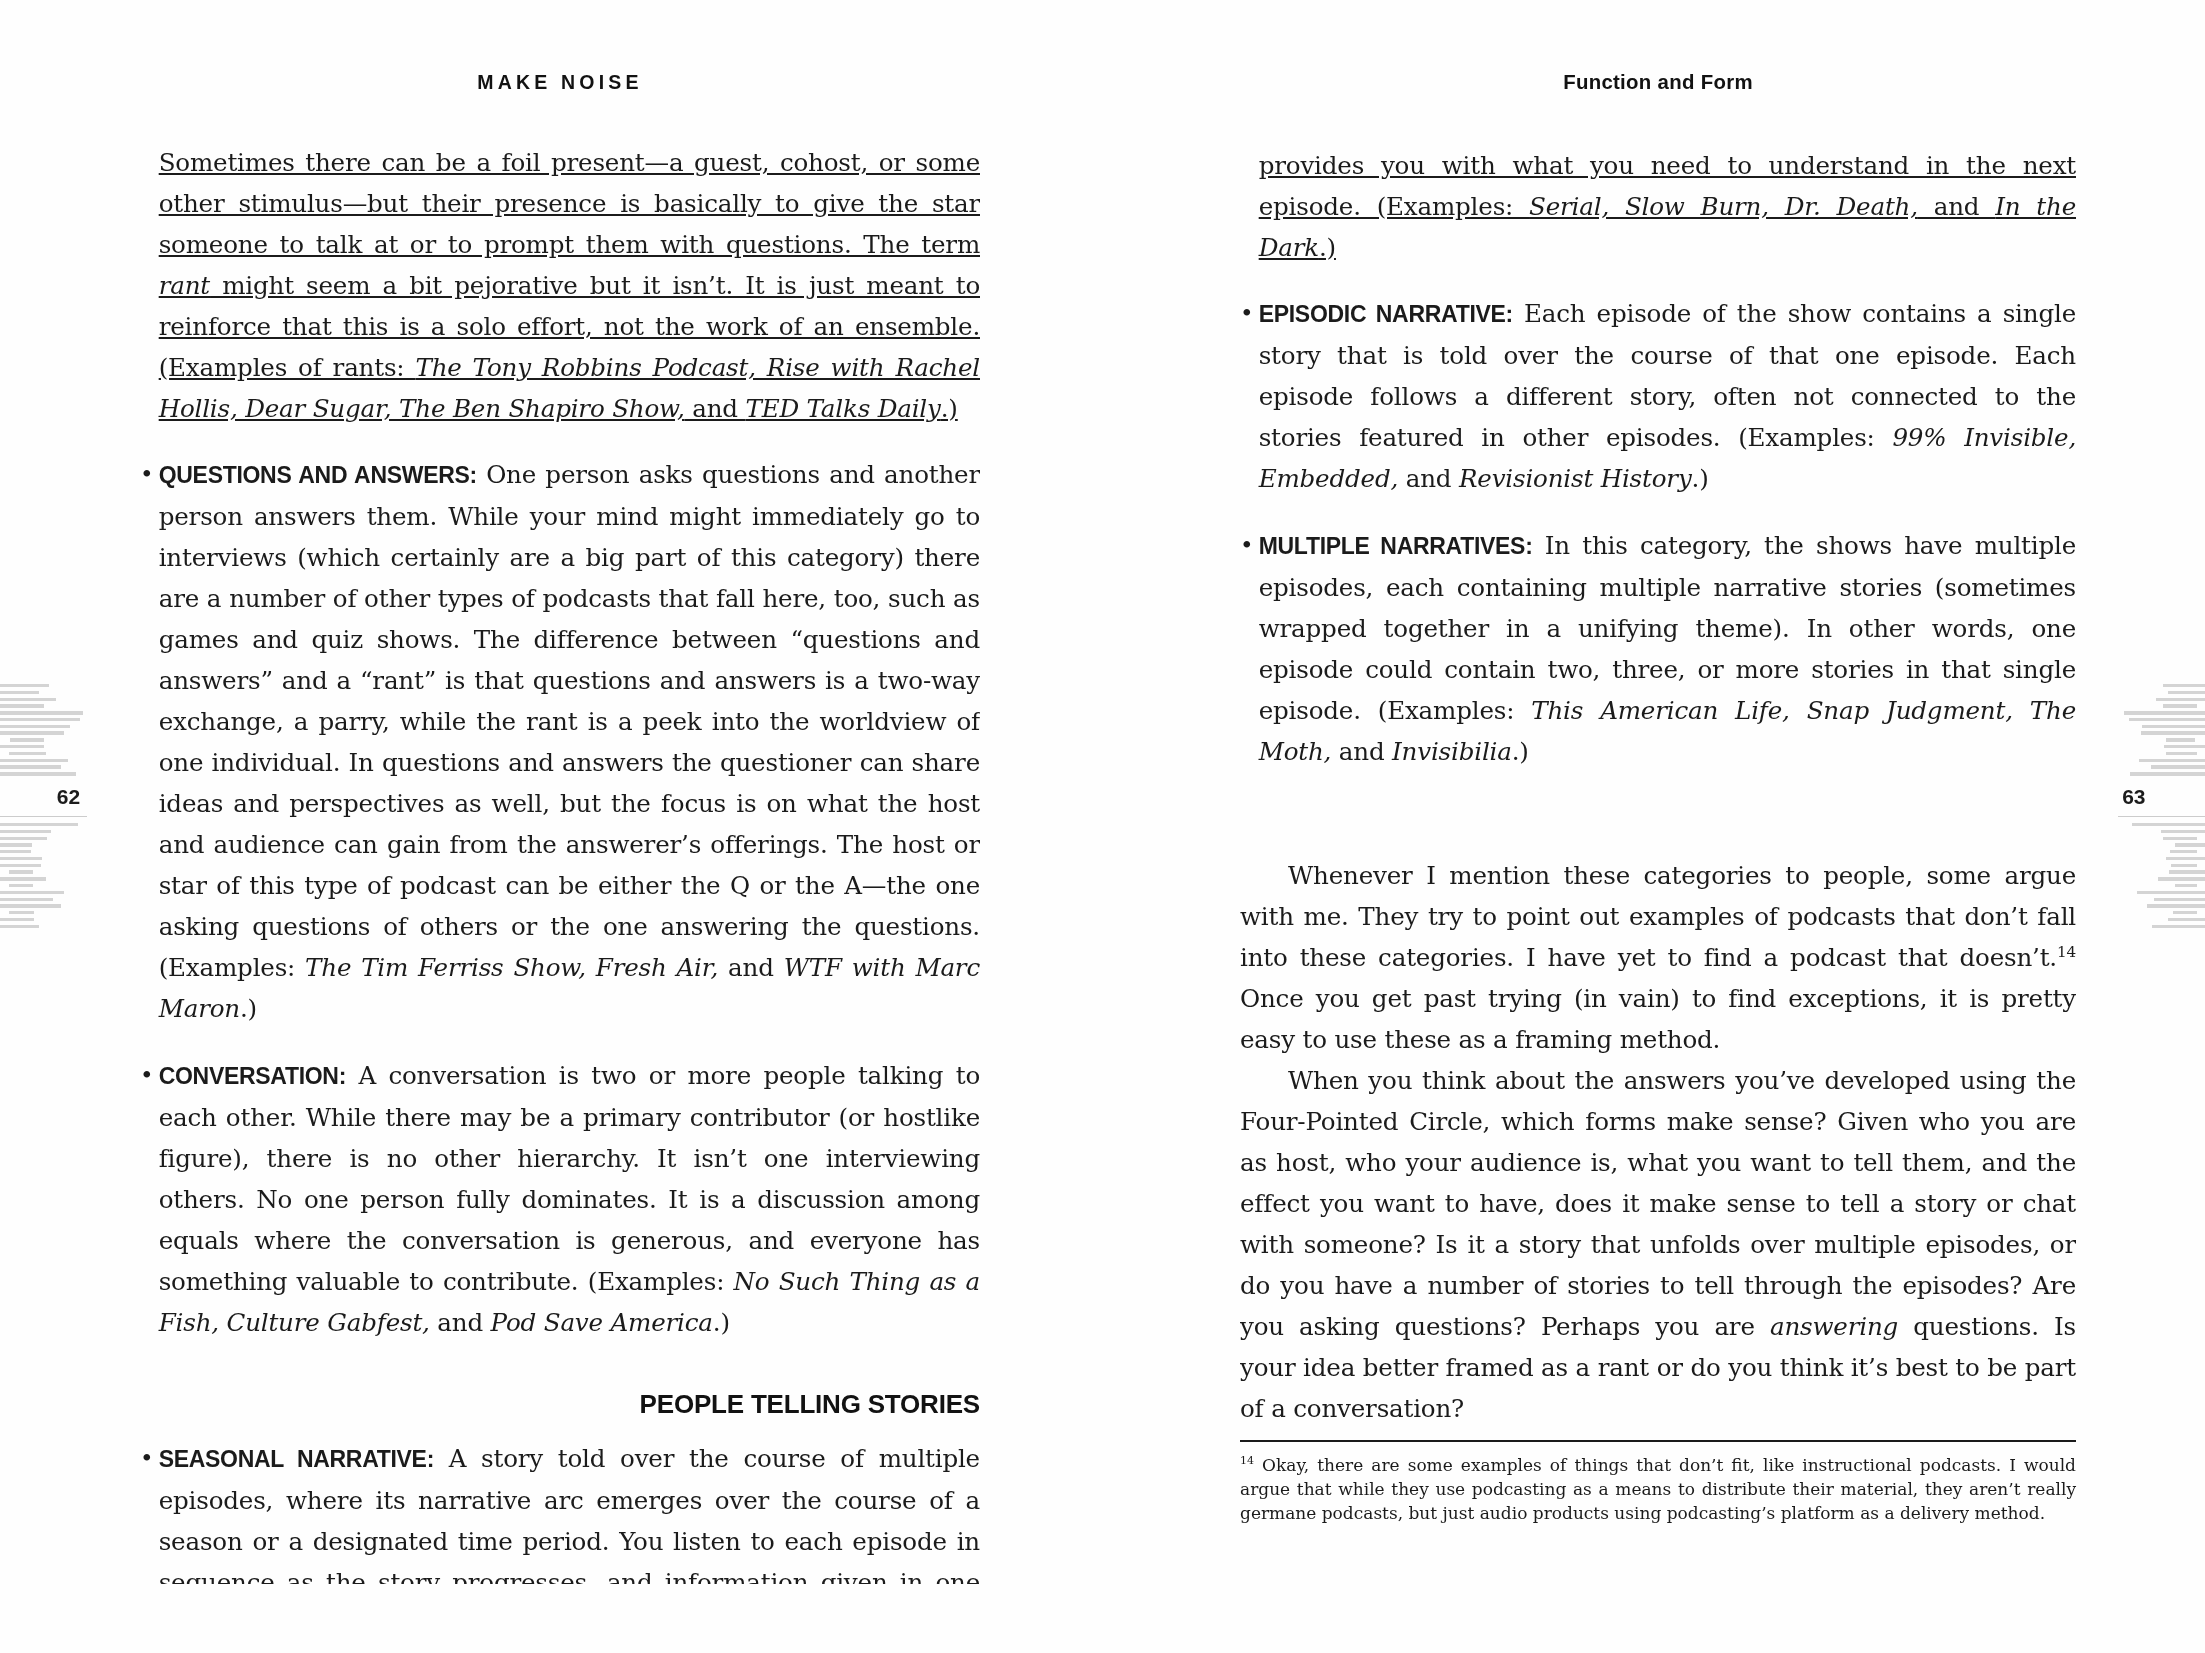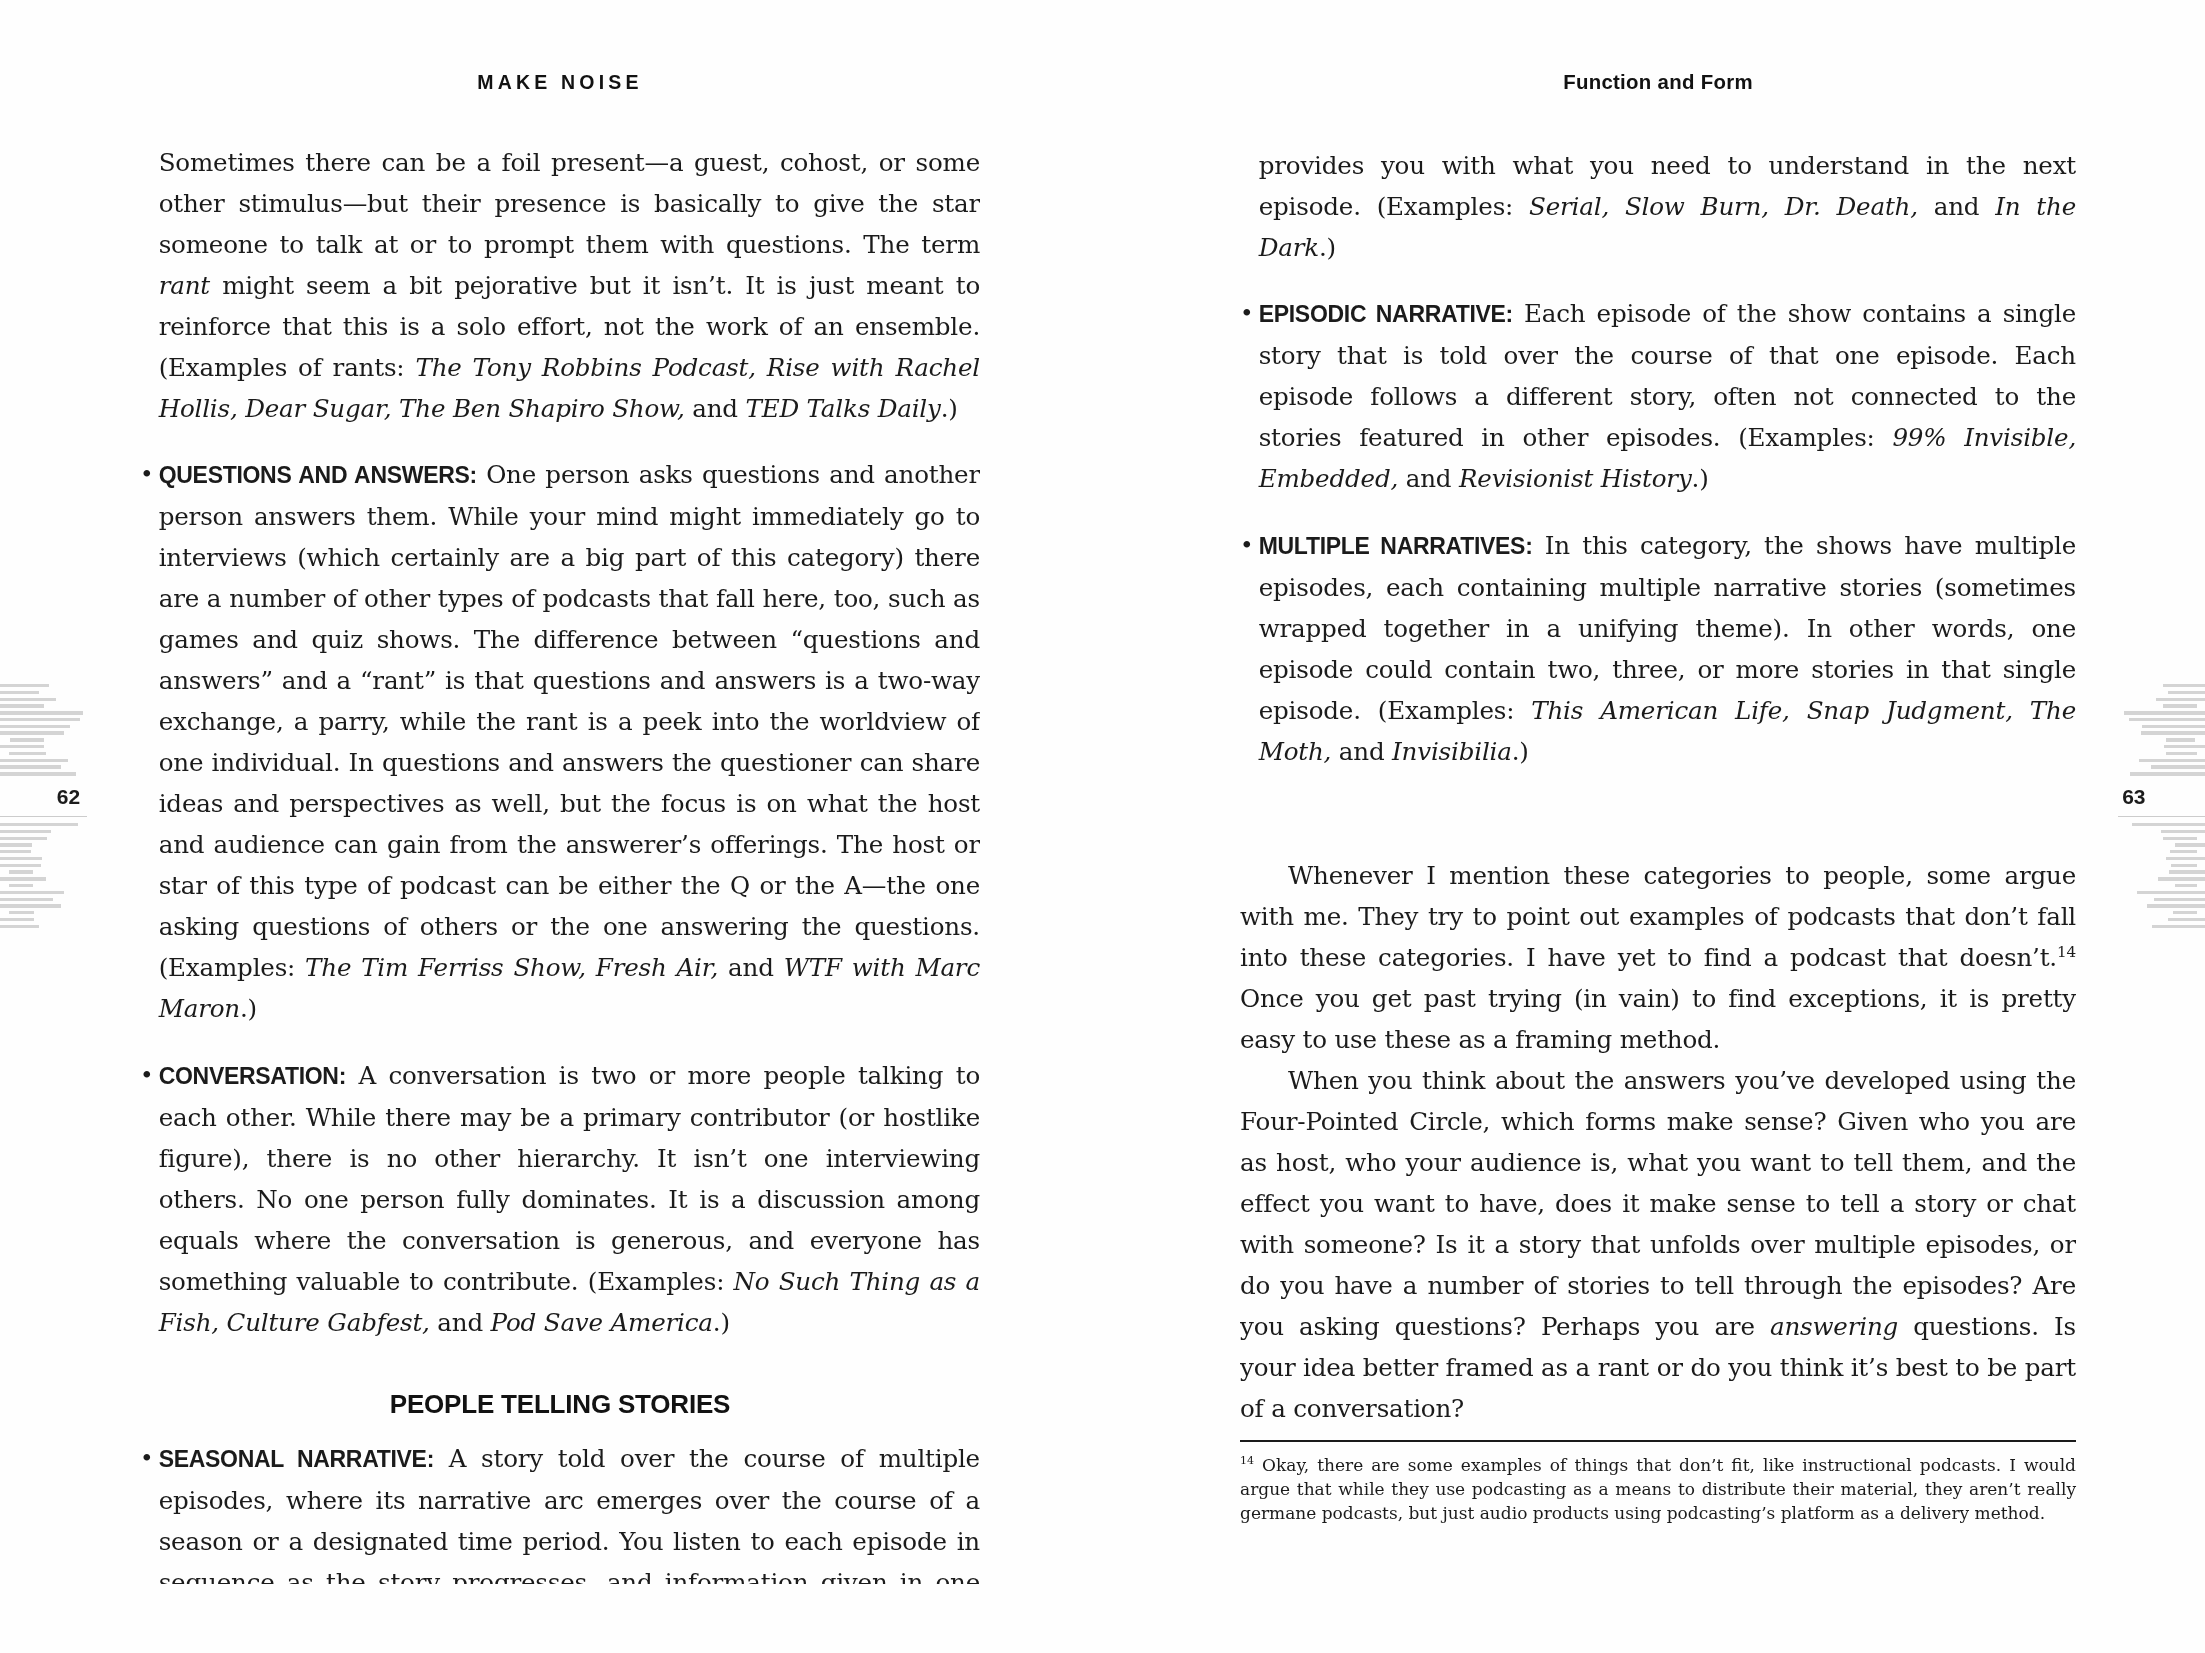--- a/index.html
+++ b/index.html
@@ -14,34 +14,34 @@
   .running{position:absolute;top:71px;font-family:"Liberation Sans", sans-serif;font-weight:700;color:#121212;}
   .running.left{left:140px;width:840px;text-align:center;font-size:19.5px;letter-spacing:4.2px;}
   .running.right{left:1240px;width:836px;text-align:center;font-size:20.4px;letter-spacing:0.3px;}
 
   
   .bodycol{position:absolute;font-size:24.6px;line-height:41px;text-align:justify;letter-spacing:-0.2px;}
   .bodycol.leftcol{left:140px;top:142px;width:840px;height:1442px;overflow:hidden;}
   .bodycol.rightcol{left:1240px;top:145px;width:836px;height:1293px;overflow:hidden;}
 
   .para{margin:0 0 25.4px 0;}
-  .para.hang{padding-left:18.7px;}          
+  .para.hang{padding-left:18.7px;text-decoration:underline;}          
   .para.ind{text-indent:48px;margin:0;}   
   .bullet + .para.ind{margin-top:83px;}   
 
   .bullet{position:relative;padding-left:18.7px;margin-bottom:25.4px;}
   .bullet .dot{position:absolute;left:0;top:0;font-size:23px;}
 
   .lbl{font-family:"Liberation Sans", sans-serif;font-weight:700;font-size:23px;letter-spacing:-0.3px;}
   .it{font-style:italic;}
   sup.sup{font-size:0.62em;vertical-align:super;line-height:0;}
 
   .sec-heading{
     font-family:"Liberation Sans", sans-serif;font-weight:700;font-size:26px;
-    letter-spacing:-0.2px;margin:41px 0 13.6px 0;text-align:center;color:#121212;
+    letter-spacing:-0.2px;margin:41px 0 13.6px 0;text-align:right;color:#121212;
   }
 
   
   .footnote{position:absolute;left:1240px;top:1440px;width:836px;font-size:17px;line-height:24px;text-align:justify;}
   .fn-rule{border:none;border-top:2.5px solid #1a1a1a;margin:0 0 11px 0;width:100%;}
   .footnote sup.sup{font-size:0.65em;}
 
   
   .ghost{position:absolute;width:87px;top:684px;}
   .ghost-left{left:0;}

